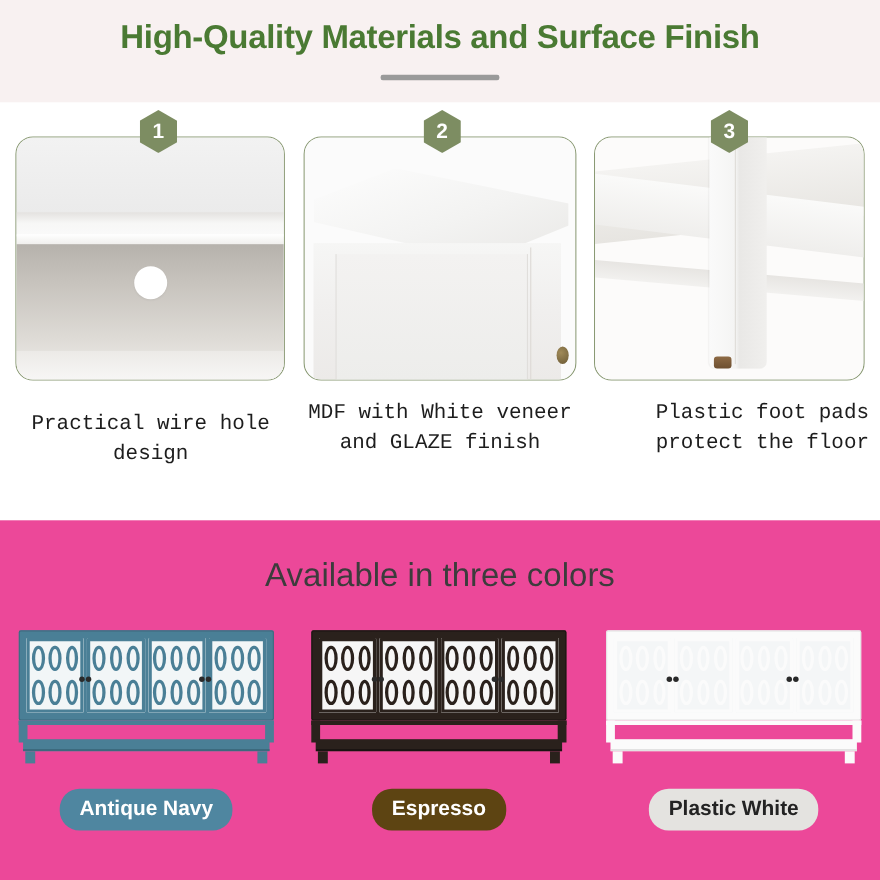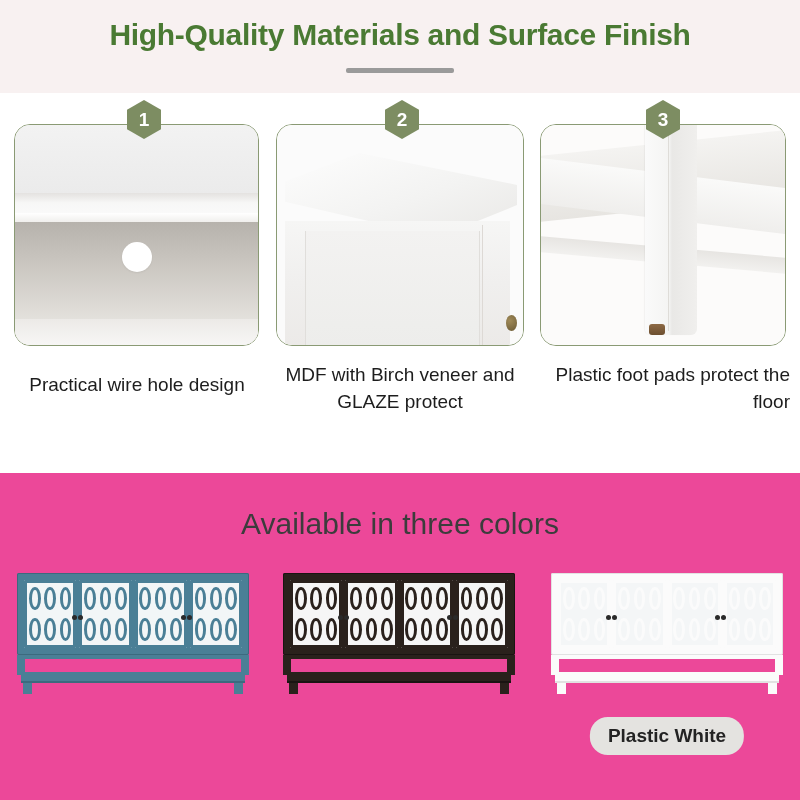--- a/index.html
+++ b/index.html
@@ -143,21 +143,21 @@
     position: absolute; left: 108px; bottom: 10px;
     width: 16px; height: 11px; border-radius: 3px;
     background: linear-gradient(180deg,#8d6a45 0%,#6d4f30 100%);
   }
 
   
   .captions { position: absolute; left: 0; top: 362px; width: 800px; }
   .caption {
     position: absolute; top: 0;
     font-size: 19px; color: #1d1d1d; line-height: 1.42;
-    font-family: Liberation Sans, sans-serif;
+    font-family: Liberation Mono, monospace;
   }
   .caption-1 { left: 14px;  width: 246px; text-align: center; top: 10px; }
   .caption-2 { left: 276px; width: 248px; text-align: center; }
   .caption-3 { left: 540px; width: 250px; text-align: right; }
 
   
   .colors-section {
     position: absolute; left: 0; top: 473px; width: 800px; height: 327px;
     background: #faf5f0;
   }
@@ -242,21 +242,21 @@
         <div class="shelf-edge2"></div>
         <div class="leg"></div>
         <div class="leg-seam"></div>
         <div class="foot-pad"></div>
       </div>
     </div>
   </div>
 
   <div class="captions">
     <div class="caption caption-1">Practical wire hole design</div>
-    <div class="caption caption-2">MDF with Birch veneer and GLAZE protect</div>
+    <div class="caption caption-2">MDF with White veneer and GLAZE finish</div>
     <div class="caption caption-3">Plastic foot pads protect the floor</div>
   </div>
 
   <div class="colors-section" style="background: #ec4899;">
     <div class="colors-title" style="color: rgb(60, 60, 60);">Available in three colors</div>
 
     <div class="color-col col-1">
       <div class="cabinet">
         <div class="cab-body" style="background: rgb(74, 127, 150); box-shadow: rgb(60, 106, 126) 0px 0px 0px 1px inset;">
           <div class="cab-doors">
@@ -313,20 +313,21 @@
           </div>
       <div class="knob-pair" style="top: 42px;">
             <div class="knob-dot" style="left: 54.5px;"></div>
             <div class="knob-dot" style="left: 60.5px;"></div>
           </div>
           <div class="knob-pair" style="top: 42px;">
             <div class="knob-dot" style="left: 163.5px;"></div>
             <div class="knob-dot" style="left: 169.5px;"></div>
           </div>
         </div>
+      <div class="color-label" style="background: rgb(79, 134, 160); color: rgb(255, 255, 255);">Antique Navy</div>
     </div>
 
     <div class="color-col col-2">
       <div class="cabinet">
         <div class="cab-body" style="background: rgb(42, 33, 28); box-shadow: rgb(26, 20, 18) 0px 0px 0px 1px inset;">
           <div class="cab-doors">
               <div class="cab-door" style="background: rgb(246, 246, 246); box-shadow: rgb(42, 33, 28) 0px 0px 0px 3px inset;">
                 <div class="lattice">
                   <div class="lcell"></div>
                   <div class="lcell"></div>
@@ -379,20 +380,21 @@
           </div>
       <div class="knob-pair" style="top: 42px;">
             <div class="knob-dot" style="left: 54.5px;"></div>
             <div class="knob-dot" style="left: 60.5px;"></div>
           </div>
           <div class="knob-pair" style="top: 42px;">
             <div class="knob-dot" style="left: 163.5px;"></div>
             <div class="knob-dot" style="left: 169.5px;"></div>
           </div>
         </div>
+      <div class="color-label" style="background: rgb(93, 68, 18); color: rgb(255, 255, 255);">Espresso</div>
     </div>
 
     <div class="color-col col-3">
       <div class="cabinet">
         <div class="cab-body" style="background: rgb(251, 251, 251); box-shadow: rgb(226, 226, 226) 0px 0px 0px 1px inset;">
           <div class="cab-doors">
               <div class="cab-door" style="background: rgb(244, 246, 247); box-shadow: rgb(251, 251, 251) 0px 0px 0px 3px inset;">
                 <div class="lattice">
                   <div class="lcell"></div>
                   <div class="lcell"></div>

